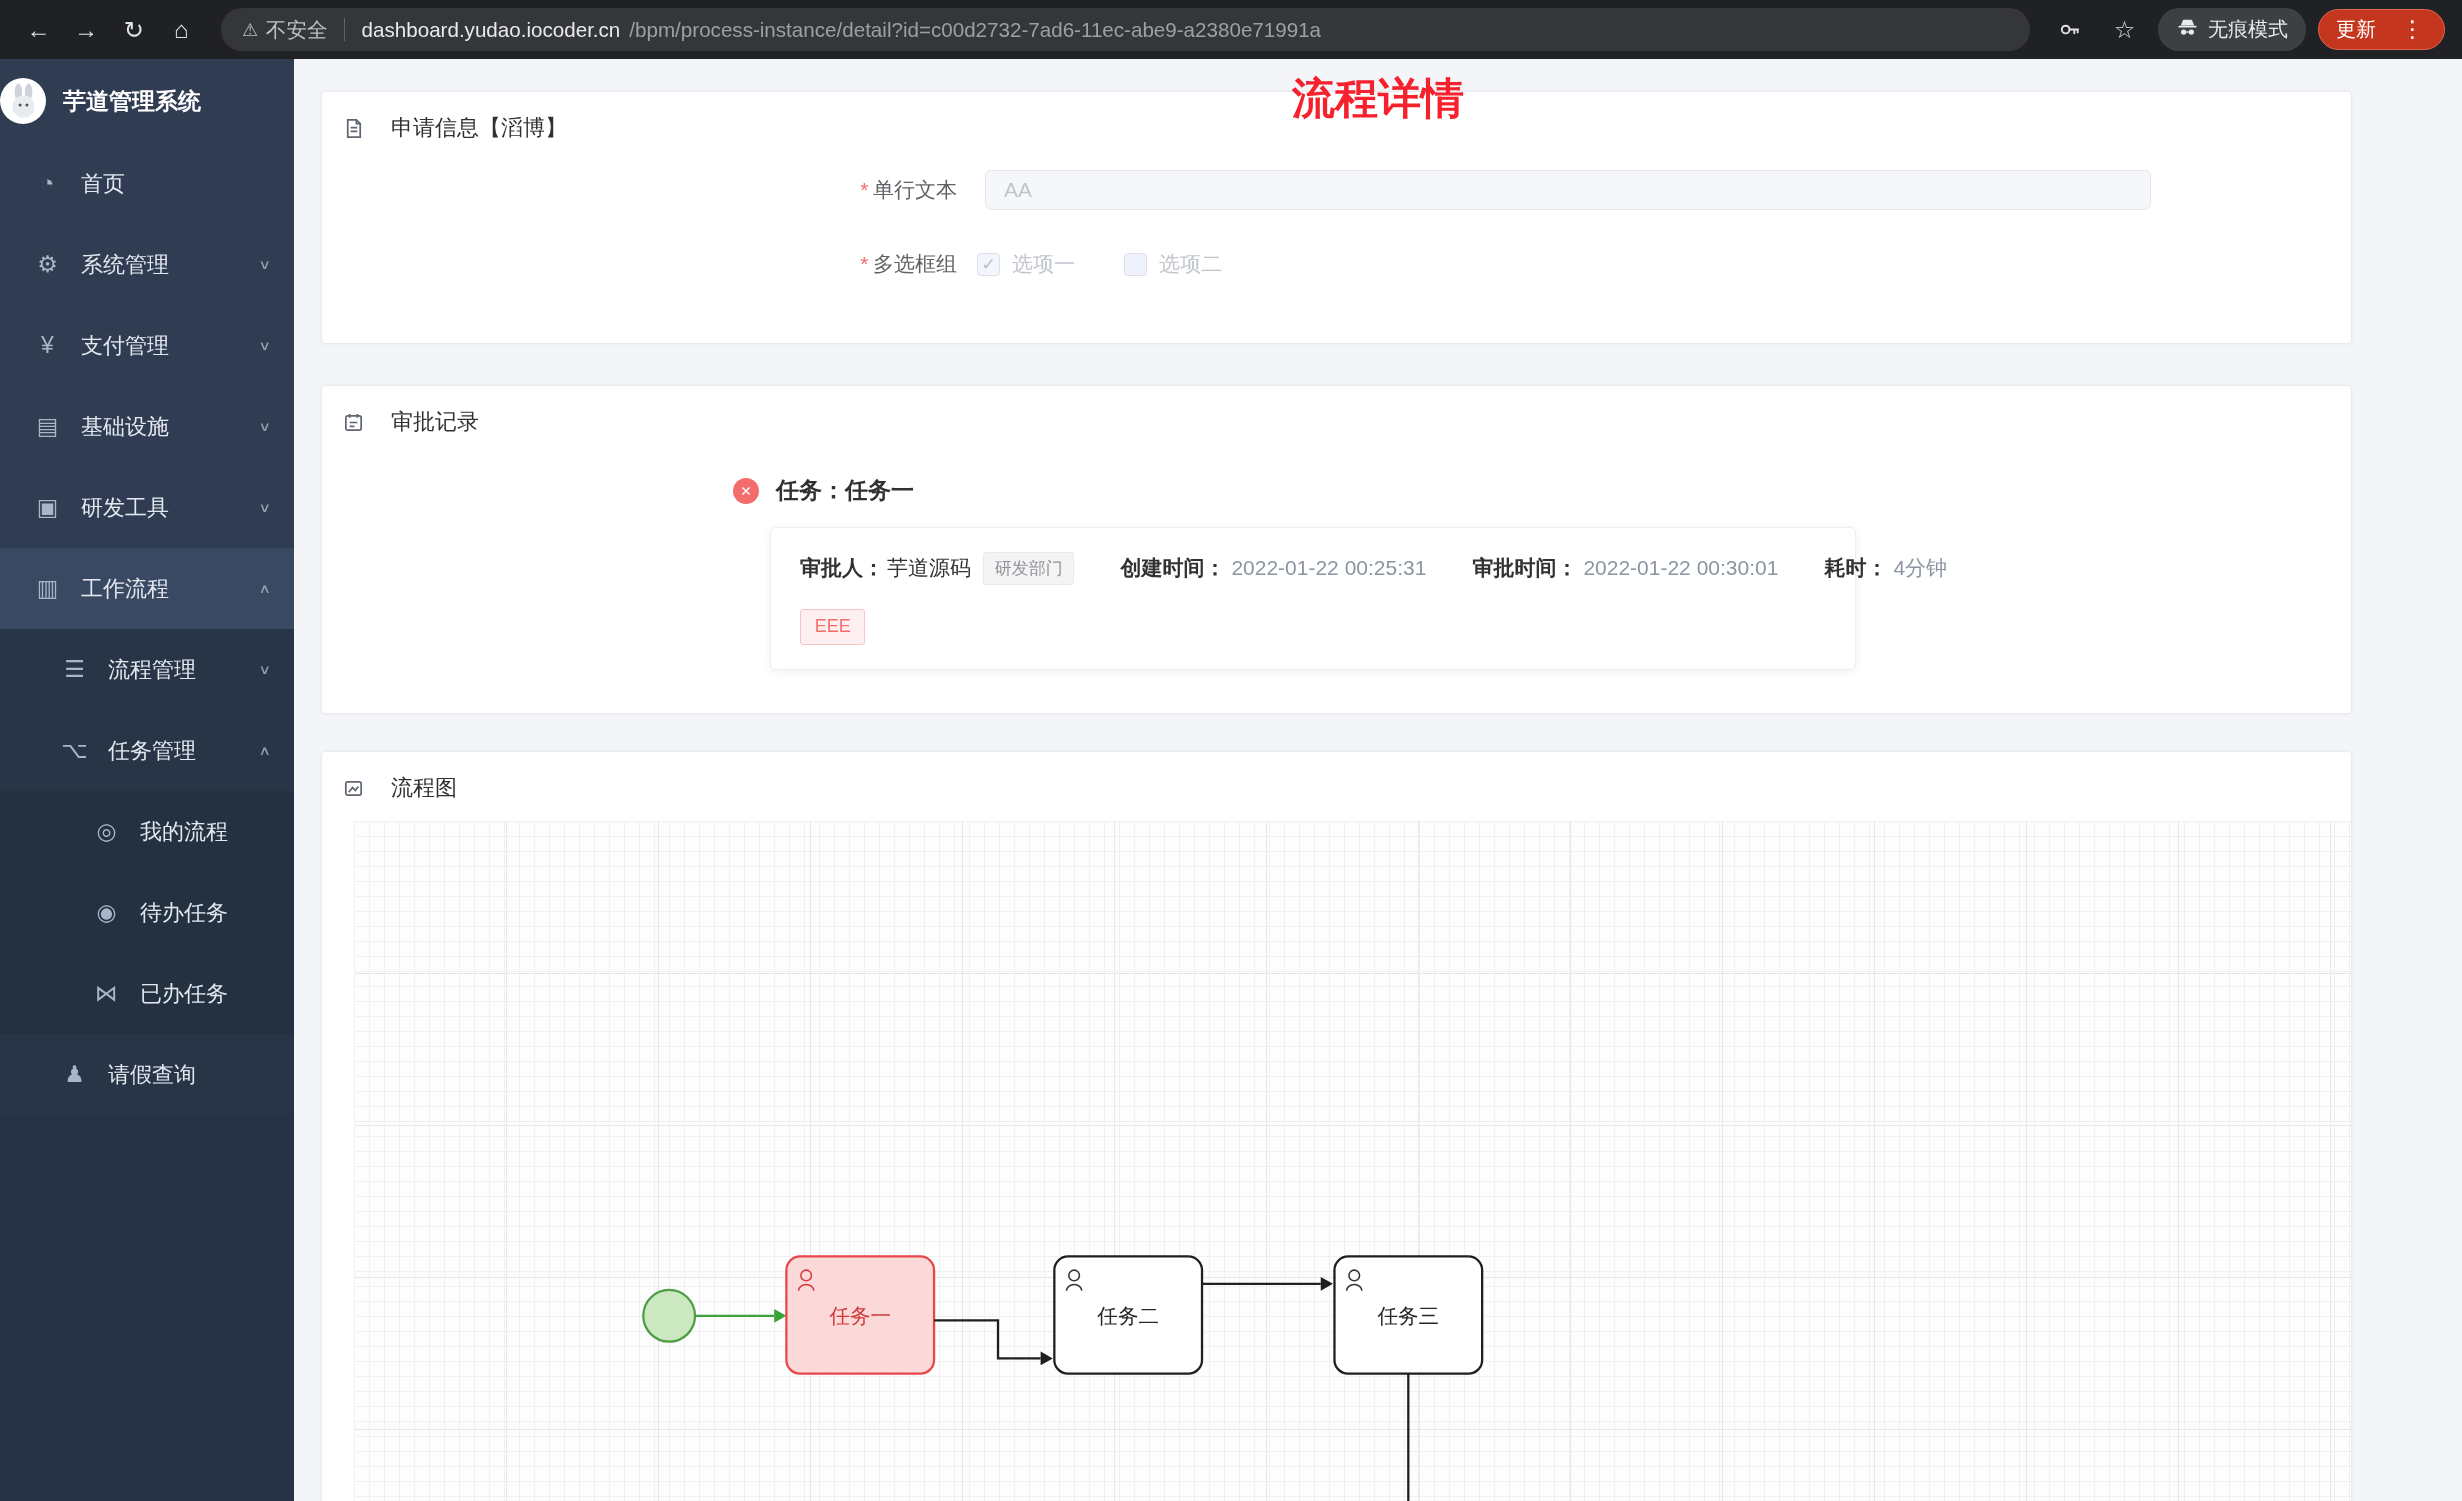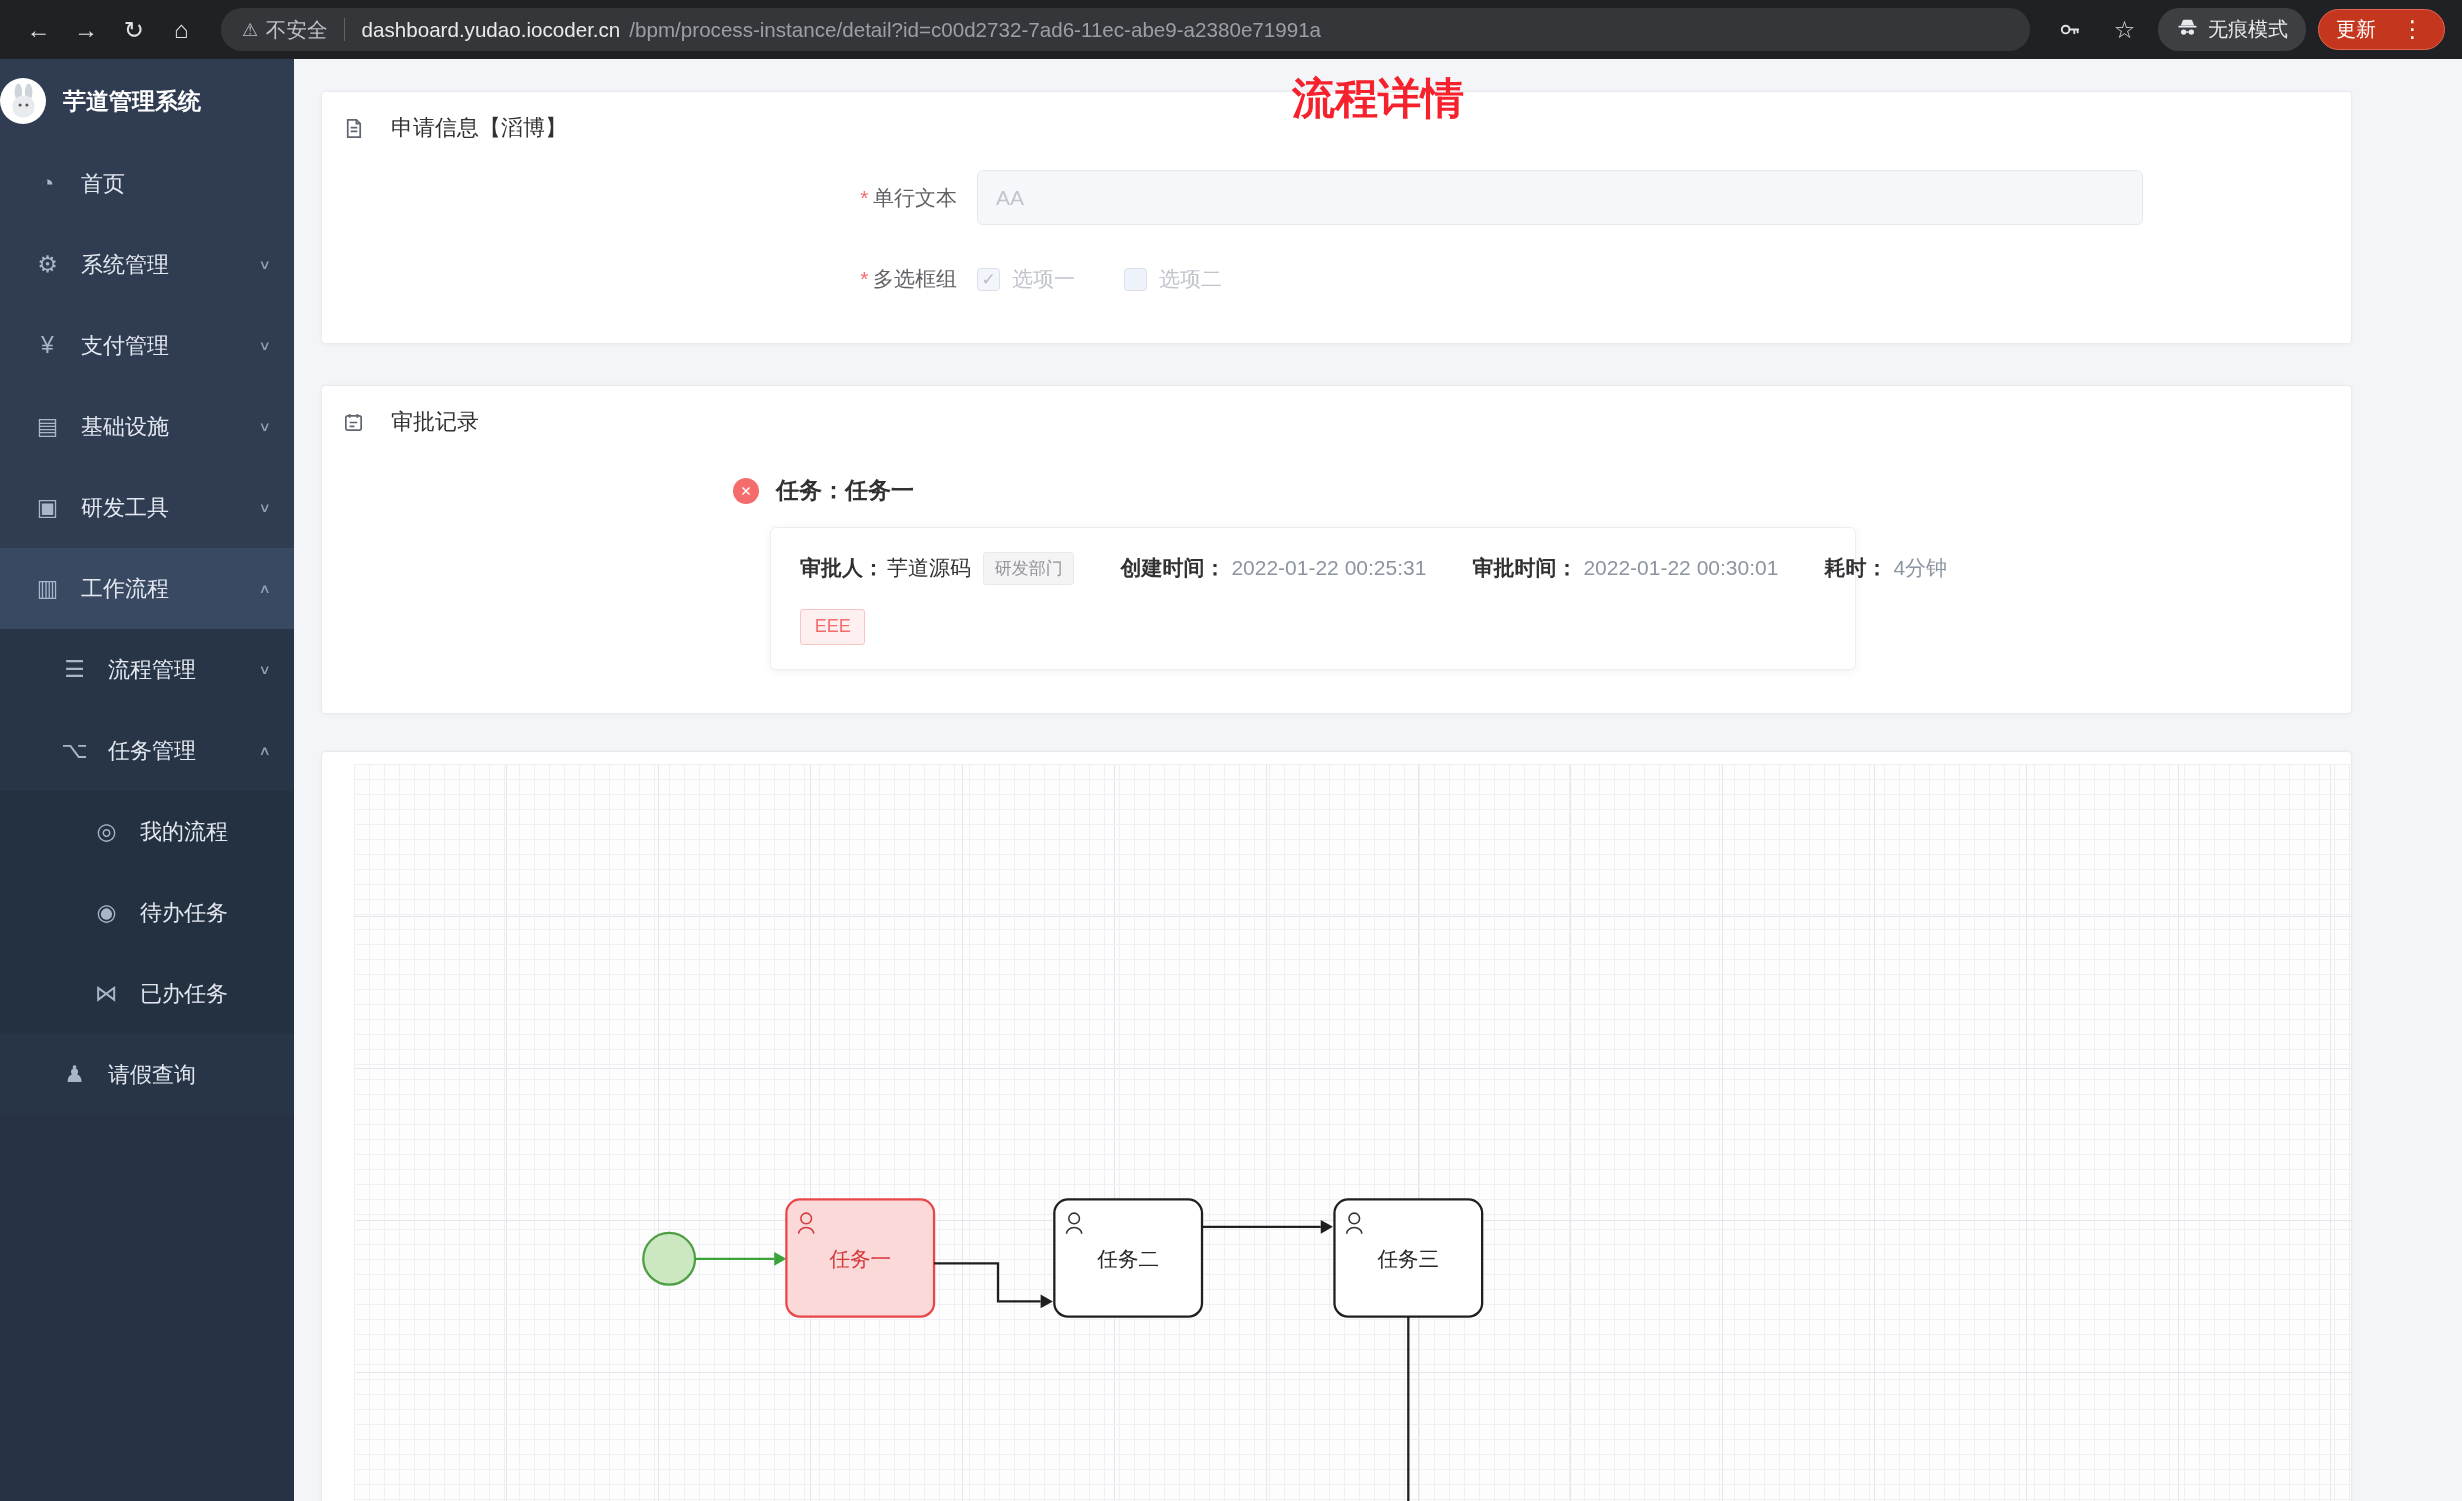--- a/index.html
+++ b/index.html
@@ -87,22 +87,22 @@
     display:flex; align-items:center; gap:26px;
     padding:21px 20px 6px; font-size:22px; color:#303133;
   }
   .card-header svg { width:23px; height:23px; flex:0 0 auto; }
 
   
   .form-row { display:flex; align-items:center; margin-left:457px; margin-top:21px; }
   .form-label { width:198px; text-align:right; font-size:21px; color:#606266; padding-right:20px; white-space:nowrap; }
   .required { color:#f56c6c; margin-right:4.6px; }
   .text-input {
-    width:1166px; height:55px; background:#f5f7fa; border:0.8px solid #e4e7ed;
-    border-radius:6px; color:#c0c4cc; font-size:21px; padding:15px 18px; outline:none;
+    width:1166px; height:40px; background:#f5f7fa; border:0.8px solid #e4e7ed;
+    border-radius:6px; color:#c0c4cc; font-size:21px; padding:15px 18px; outline:none;margin-left:8px;
   }
   .checkbox-row { margin-top:40px; }
   .cb-group { display:flex; align-items:center; }
   .checkbox { display:flex; align-items:center; gap:12px; margin-right:49px; color:#c0c4cc; font-size:21px; }
   .cb-box {
     width:23px; height:23px; border:0.8px solid #dcdfe6; background:#f2f6fc;
     border-radius:3.8px; display:flex; align-items:center; justify-content:center;
     color:#b7bcc4; font-size:17px; line-height:1;
   }
   .cb-box.unchecked { color:transparent; background:#eef2fa; }
@@ -323,20 +323,27 @@
         <span class="meta-group">
           <span class="meta-label">耗时：</span>
           <span class="meta-value">4分钟</span>
         </span>
       </div>
       <span class="comment-tag">EEE</span>
     </div>
   </div>
 
   <div class="card card-diagram">
+    <div class="card-header">
+      <svg viewBox="0 0 24 24" fill="none" stroke="#5f6672" stroke-width="1.8">
+        <rect x="4" y="5" width="16" height="14" rx="2"></rect>
+        <path d="M7 16l4-5 3 3 3-4"></path>
+      </svg>
+      <span>流程图</span>
+    </div>
     <div class="canvas">
       <svg class="bpmn" width="1999" height="746" viewBox="0 0 2626 980" style="font-size:28px">
 
         <circle cx="414" cy="650" r="34" fill="#cbe8c0" stroke="#4f9e44" stroke-width="3"></circle>
 
         <line x1="448" y1="650" x2="552" y2="650" stroke="#3aa33a" stroke-width="3"></line>
         <polygon points="552,641 568,650 552,659" fill="#3aa33a"></polygon>
 
         <rect x="568" y="572" width="194" height="154" rx="18" fill="#fbd9d9" stroke="#e84749" stroke-width="3"></rect>
         <g stroke="#d4393c" stroke-width="2" fill="none">

